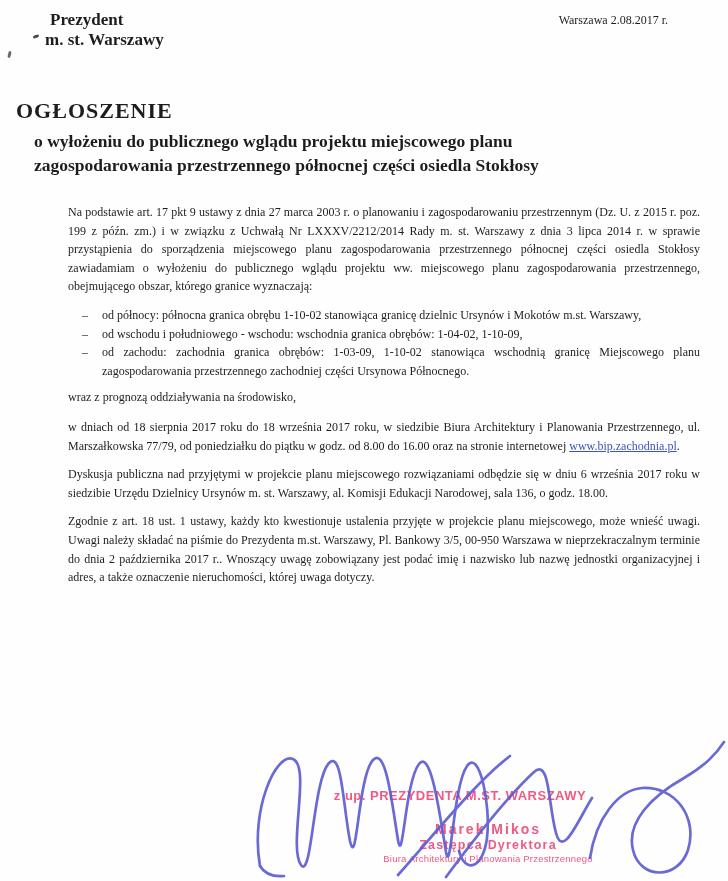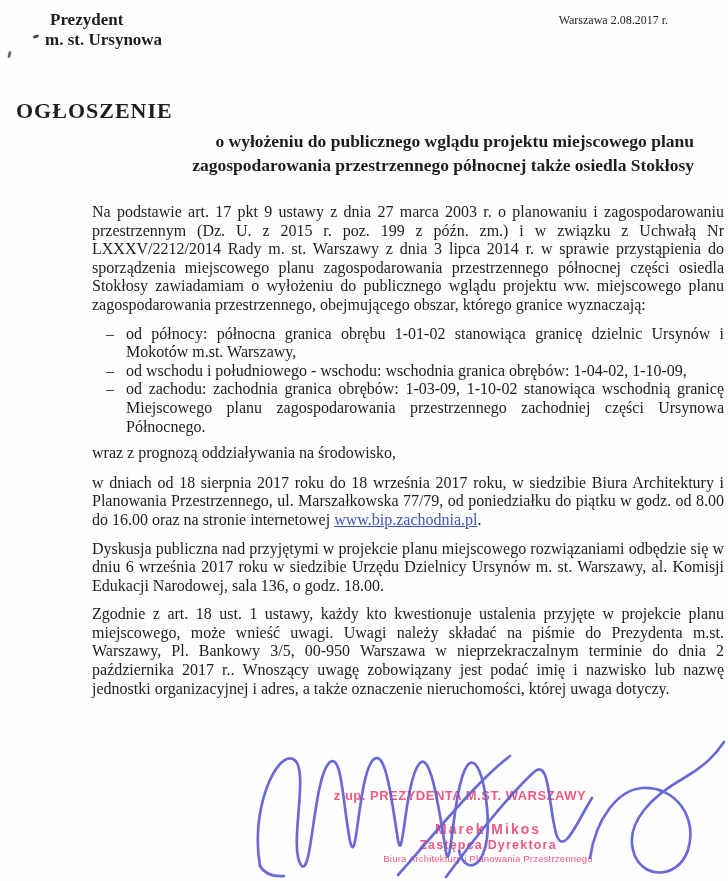--- a/index.html
+++ b/index.html
@@ -26,28 +26,28 @@
   }
 
   
   .doc-title {
     position: absolute; top: 82px; left: 0; width: 728px;
     margin: 16px; text-align: left;
     font-size: 22px; font-weight: bold; letter-spacing: 1px;
   }
   .doc-subtitle {
     position: absolute; top: 129px; left: 34px; width: 660px;
-    margin: 0; text-align: right;
+    margin: 0; text-align: left;
     font-size: 17.5px; font-weight: bold; line-height: 24px;
   }
 
   
   .doc-body {
     position: absolute; top: 203px; left: 68px; width: 632px;
-    font-size: 16px; line-height: 18.6px; margin-left: 24px;
+    font-size: 12px; line-height: 18.6px;
   }
   .doc-body p { margin: 0 0 10px 0; text-align: justify; }
   .boundary-list { list-style: none; margin: 0 0 8px 0; padding: 0 0 0 14px; }
   .boundary-list li { display: flex; margin: 0; }
   .boundary-list .dash { flex: 0 0 20px; }
   .boundary-list .b-text { flex: 1 1 auto; text-align: justify; }
   .env-note { text-align: right; margin-bottom: 11px !important; }
   .bip-link {
     color: var(--link-blue, #3b55c0);
     text-decoration: underline;
@@ -81,36 +81,36 @@
 </head>
 <body>
 
 <div class="page">
 
   <span class="artifact tick1"></span>
   <span class="artifact tick2"></span>
 
   <div class="header-sender">
     <div class="line1">Prezydent</div>
-    <div class="line2">m. st. Ursynowa</div>
+    <div class="line2">m. st. Warszawy</div>
   </div>
   <div class="header-date">Warszawa 2.08.2017 r.</div>
 
   <h1 class="doc-title">OGŁOSZENIE</h1>
 
-  <h2 class="doc-subtitle"><span>o wyłożeniu do publicznego wglądu projektu miejscowego planu</span><br><span>zagospodarowania przestrzennego północnej także osiedla Stokłosy</span></h2>
+  <h2 class="doc-subtitle"><span>o wyłożeniu do publicznego wglądu projektu miejscowego planu</span><br><span>zagospodarowania przestrzennego północnej części osiedla Stokłosy</span></h2>
 
   <div class="doc-body">
 
     <p>Na podstawie art. 17 pkt 9 ustawy z dnia 27 marca 2003 r. o planowaniu i zagospodarowaniu przestrzennym (Dz. U. z 2015 r. poz. 199 z późn. zm.) i w związku z Uchwałą Nr LXXXV/2212/2014 Rady m. st. Warszawy z dnia 3 lipca 2014 r. w sprawie przystąpienia do sporządzenia miejscowego planu zagospodarowania przestrzennego północnej części osiedla Stokłosy zawiadamiam o wyłożeniu do publicznego wglądu projektu ww. miejscowego planu zagospodarowania przestrzennego, obejmującego obszar, którego granice wyznaczają:</p>
 
     <ul class="boundary-list">
       <li>
         <span class="dash">–</span>
-        <span class="b-text">od północy: północna granica obrębu 1-01-02 stanowiąca granicę dzielnic Ursynów i Mokotów m.st. Warszawy,</span>
+        <span class="b-text">od północy: północna granica obrębu 1-10-02 stanowiąca granicę dzielnic Ursynów i Mokotów m.st. Warszawy,</span>
       </li>
       <li>
         <span class="dash">–</span>
         <span class="b-text">od wschodu i południowego - wschodu: wschodnia granica obrębów: 1-04-02, 1-10-09,</span>
       </li>
       <li>
         <span class="dash">–</span>
         <span class="b-text">od zachodu: zachodnia granica obrębów: 1-03-09, 1-10-02 stanowiąca wschodnią granicę Miejscowego planu zagospodarowania przestrzennego zachodniej części Ursynowa Północnego.</span>
       </li>
     </ul>

